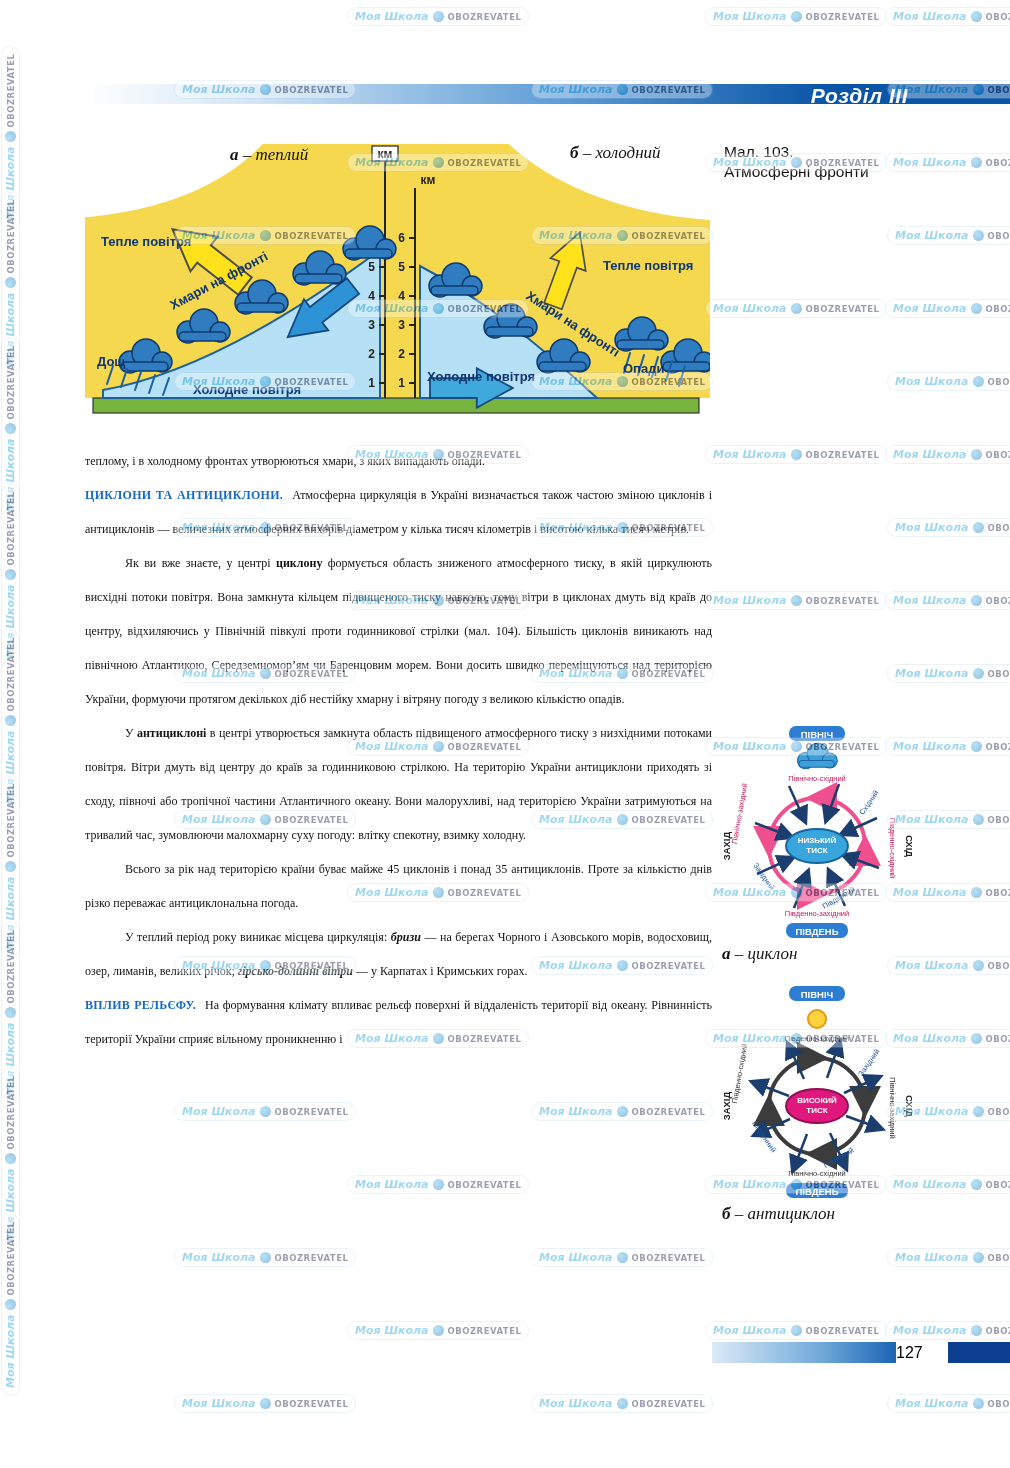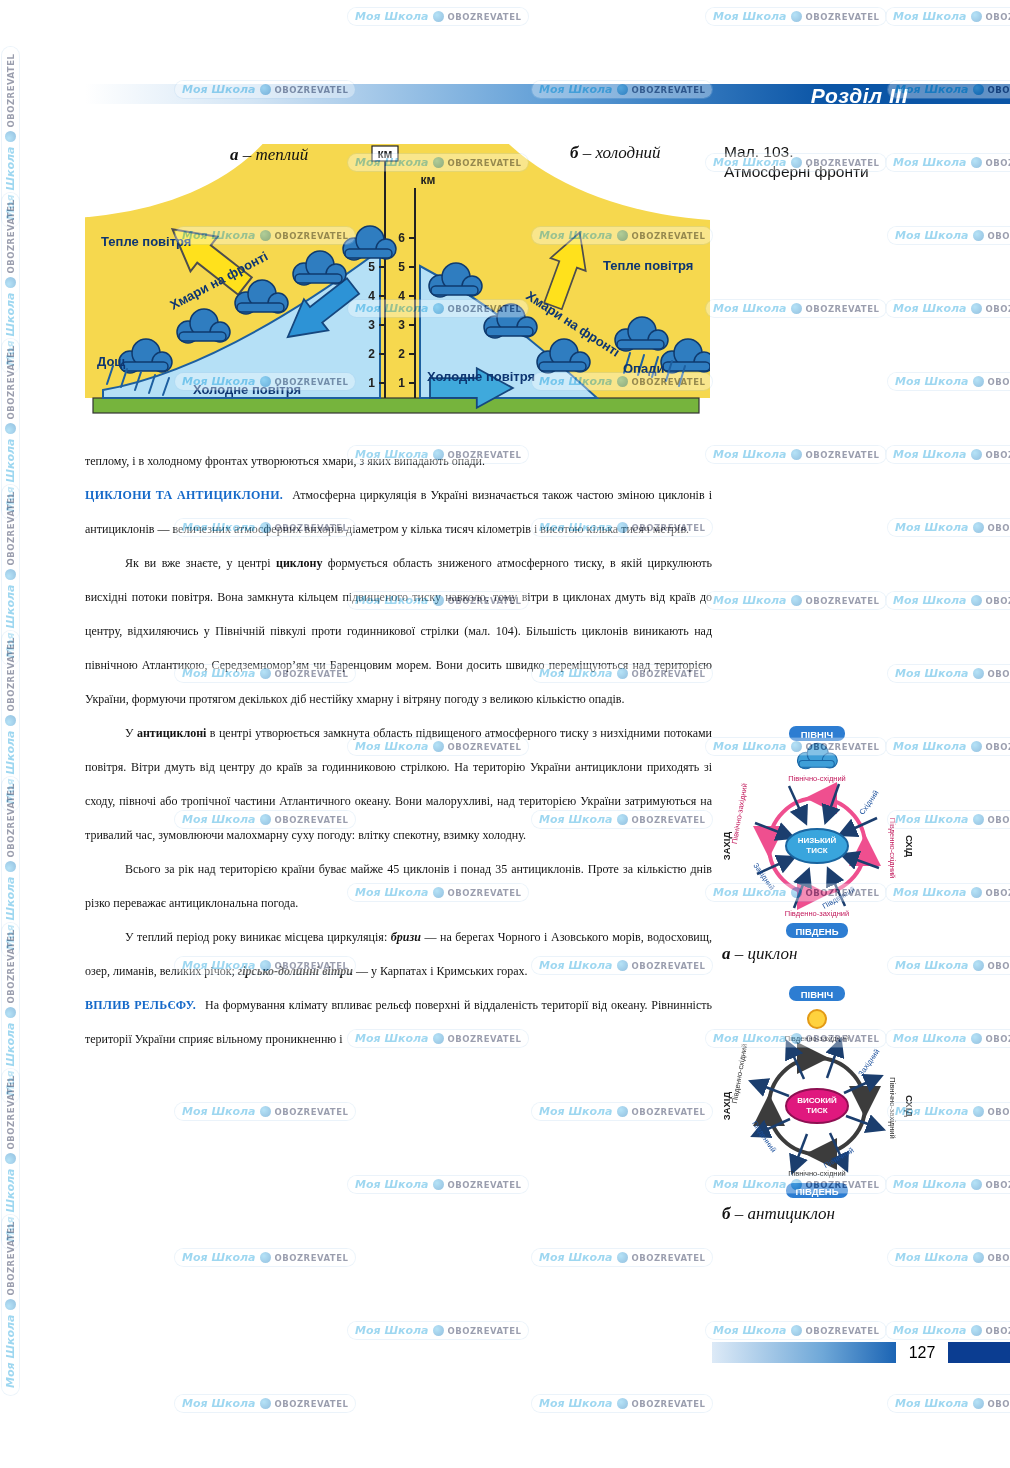--- a/index.html
+++ b/index.html
@@ -40,21 +40,21 @@
   .vortex{position:absolute;left:722px;width:190px;height:212px;}
   .vx-badge{font:bold 9.5px "Liberation Sans",sans-serif;fill:#fff;text-anchor:middle;}
   .vx-compass{font:bold 9.5px "Liberation Sans",sans-serif;fill:#222;text-anchor:middle;}
   .vx-center{font:bold 8px "Liberation Sans",sans-serif;fill:#fff;text-anchor:middle;}
   .vx-wind{font:7.5px "Liberation Sans",sans-serif;text-anchor:middle;}
   .pinkc{fill:#c2185b}.bluec{fill:#1a4f9c}.darkc{fill:#333}
 
   
   .pagebar{position:absolute;left:712px;top:1342px;width:298px;height:21px;display:flex;}
   .pagebar .grad{flex:1;background:linear-gradient(90deg,#ddeaf7,#6fa8d8 60%,#1b64b4);}
-  .pagebar .num{width:52px;background:#fff;font:16px/21px "Liberation Sans",sans-serif;text-align:center;color:#000;}
+  .pagebar .num{width:52px;background:#fff;font:16px/21px "Liberation Sans",sans-serif;text-align:left;color:#000;}
   .pagebar .end{width:62px;background:#0b3d91;}
 
   
   .wm-layer{position:absolute;inset:0;pointer-events:none;z-index:40;}
   .wm{position:absolute;display:flex;align-items:center;gap:4px;background:rgba(255,255,255,.78);
     border-radius:9px;padding:2px 7px;opacity:.45;white-space:nowrap;
     box-shadow:0 0 0 1px rgba(170,205,235,.5);}
   .wm1{font:italic bold 11px "DejaVu Sans",sans-serif;color:#2aa7e0;}
   .wm-dot{width:11px;height:11px;border-radius:50%;
     background:radial-gradient(circle at 35% 35%,#5ec1ef,#1173b8);display:inline-block;}

